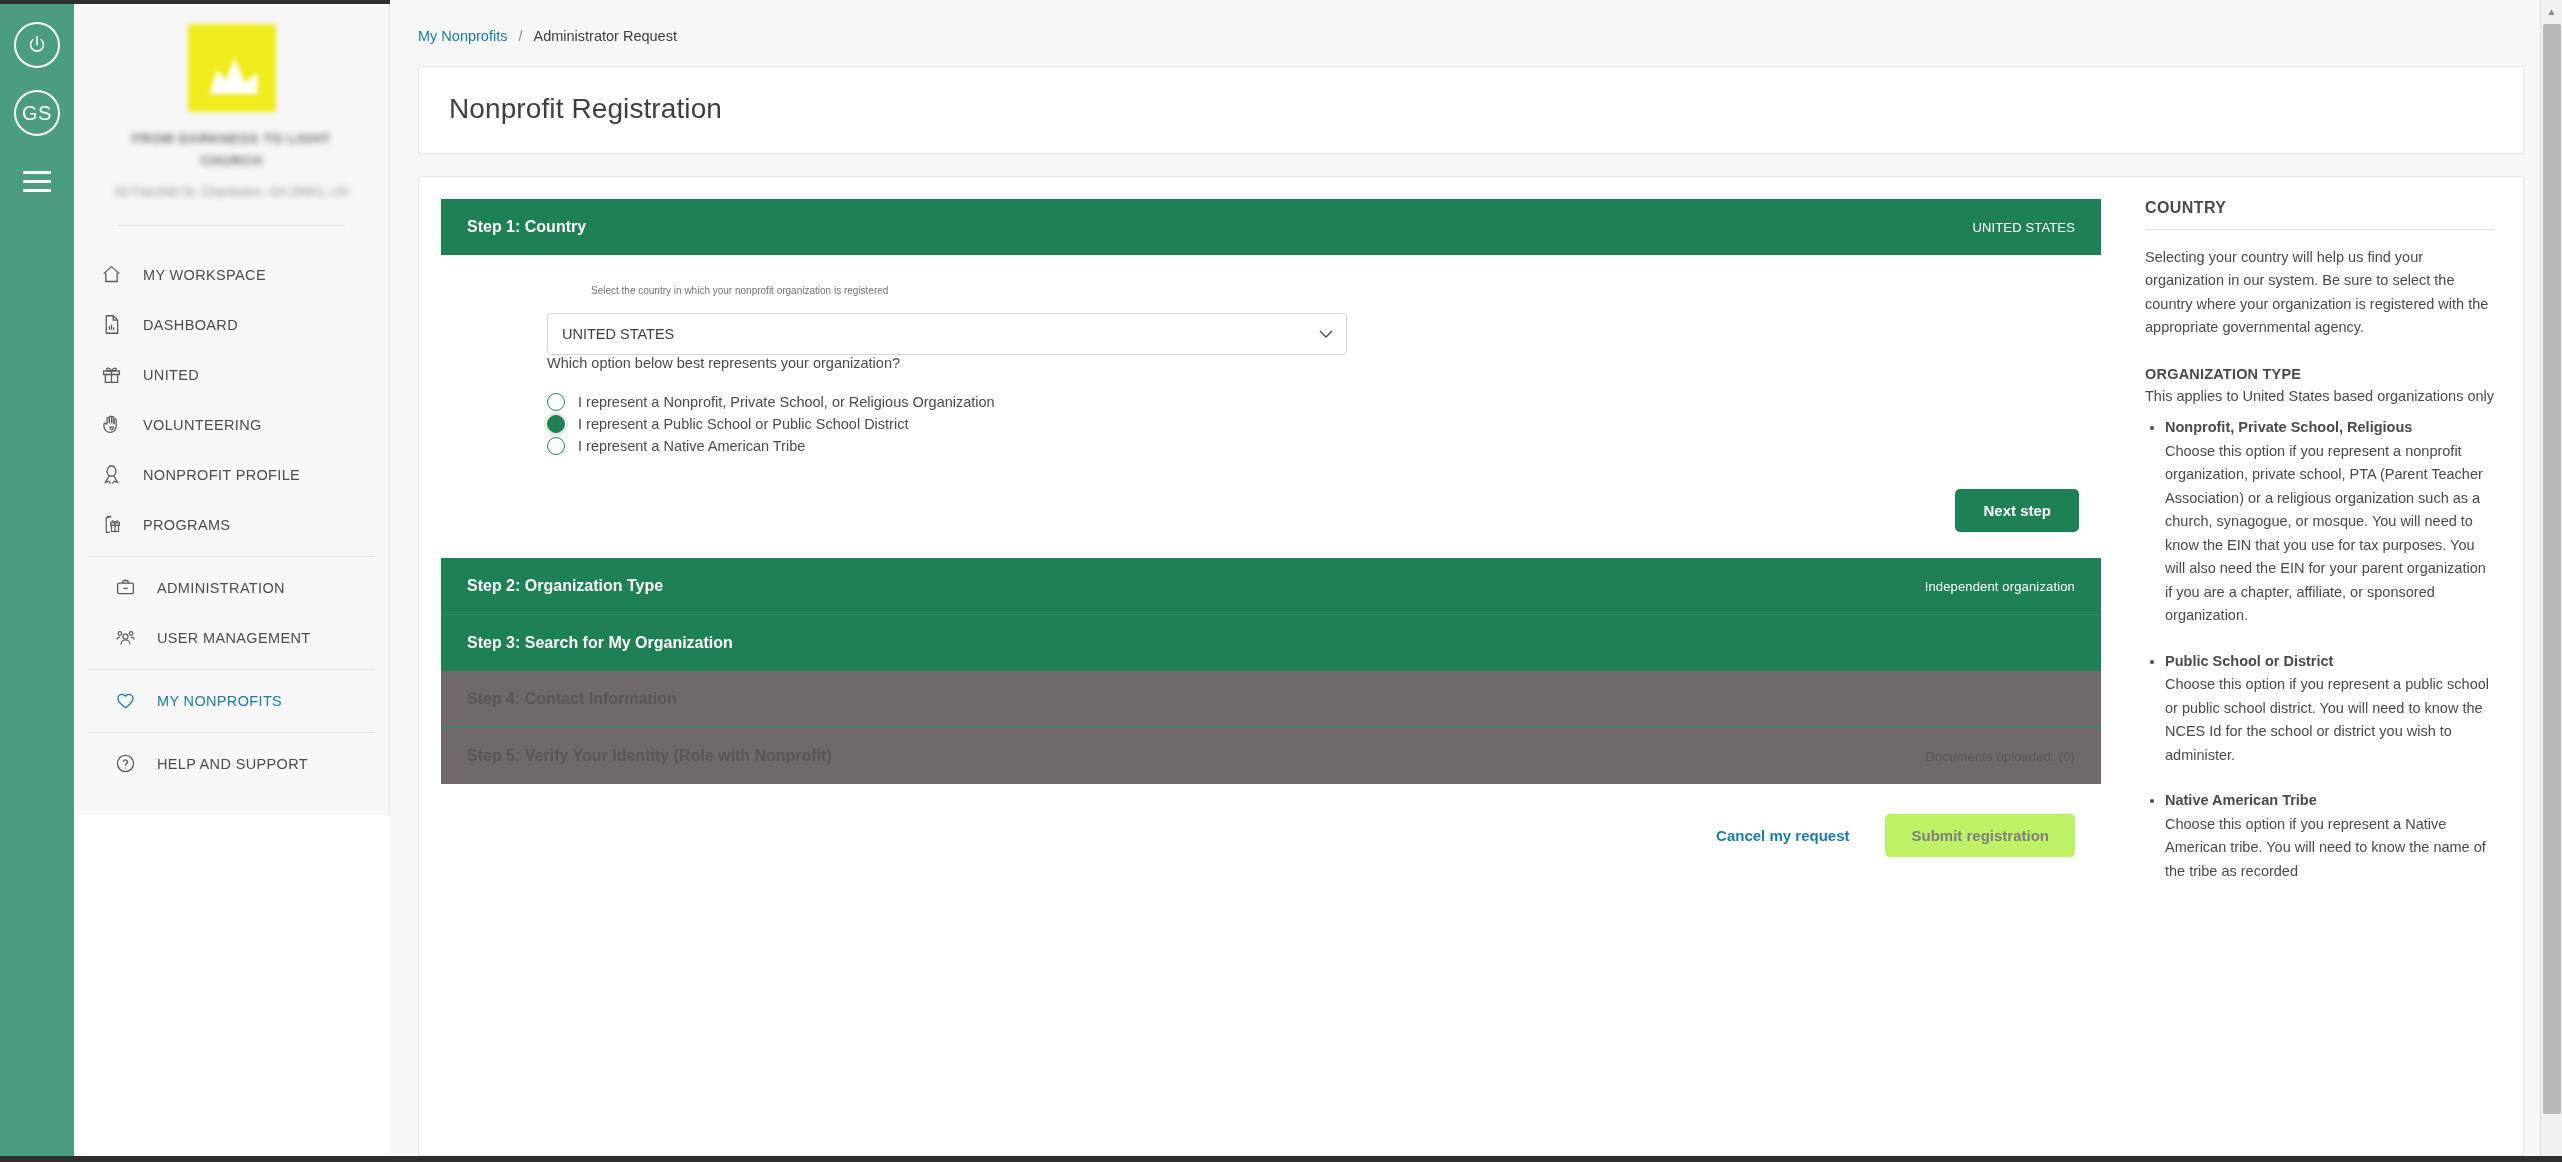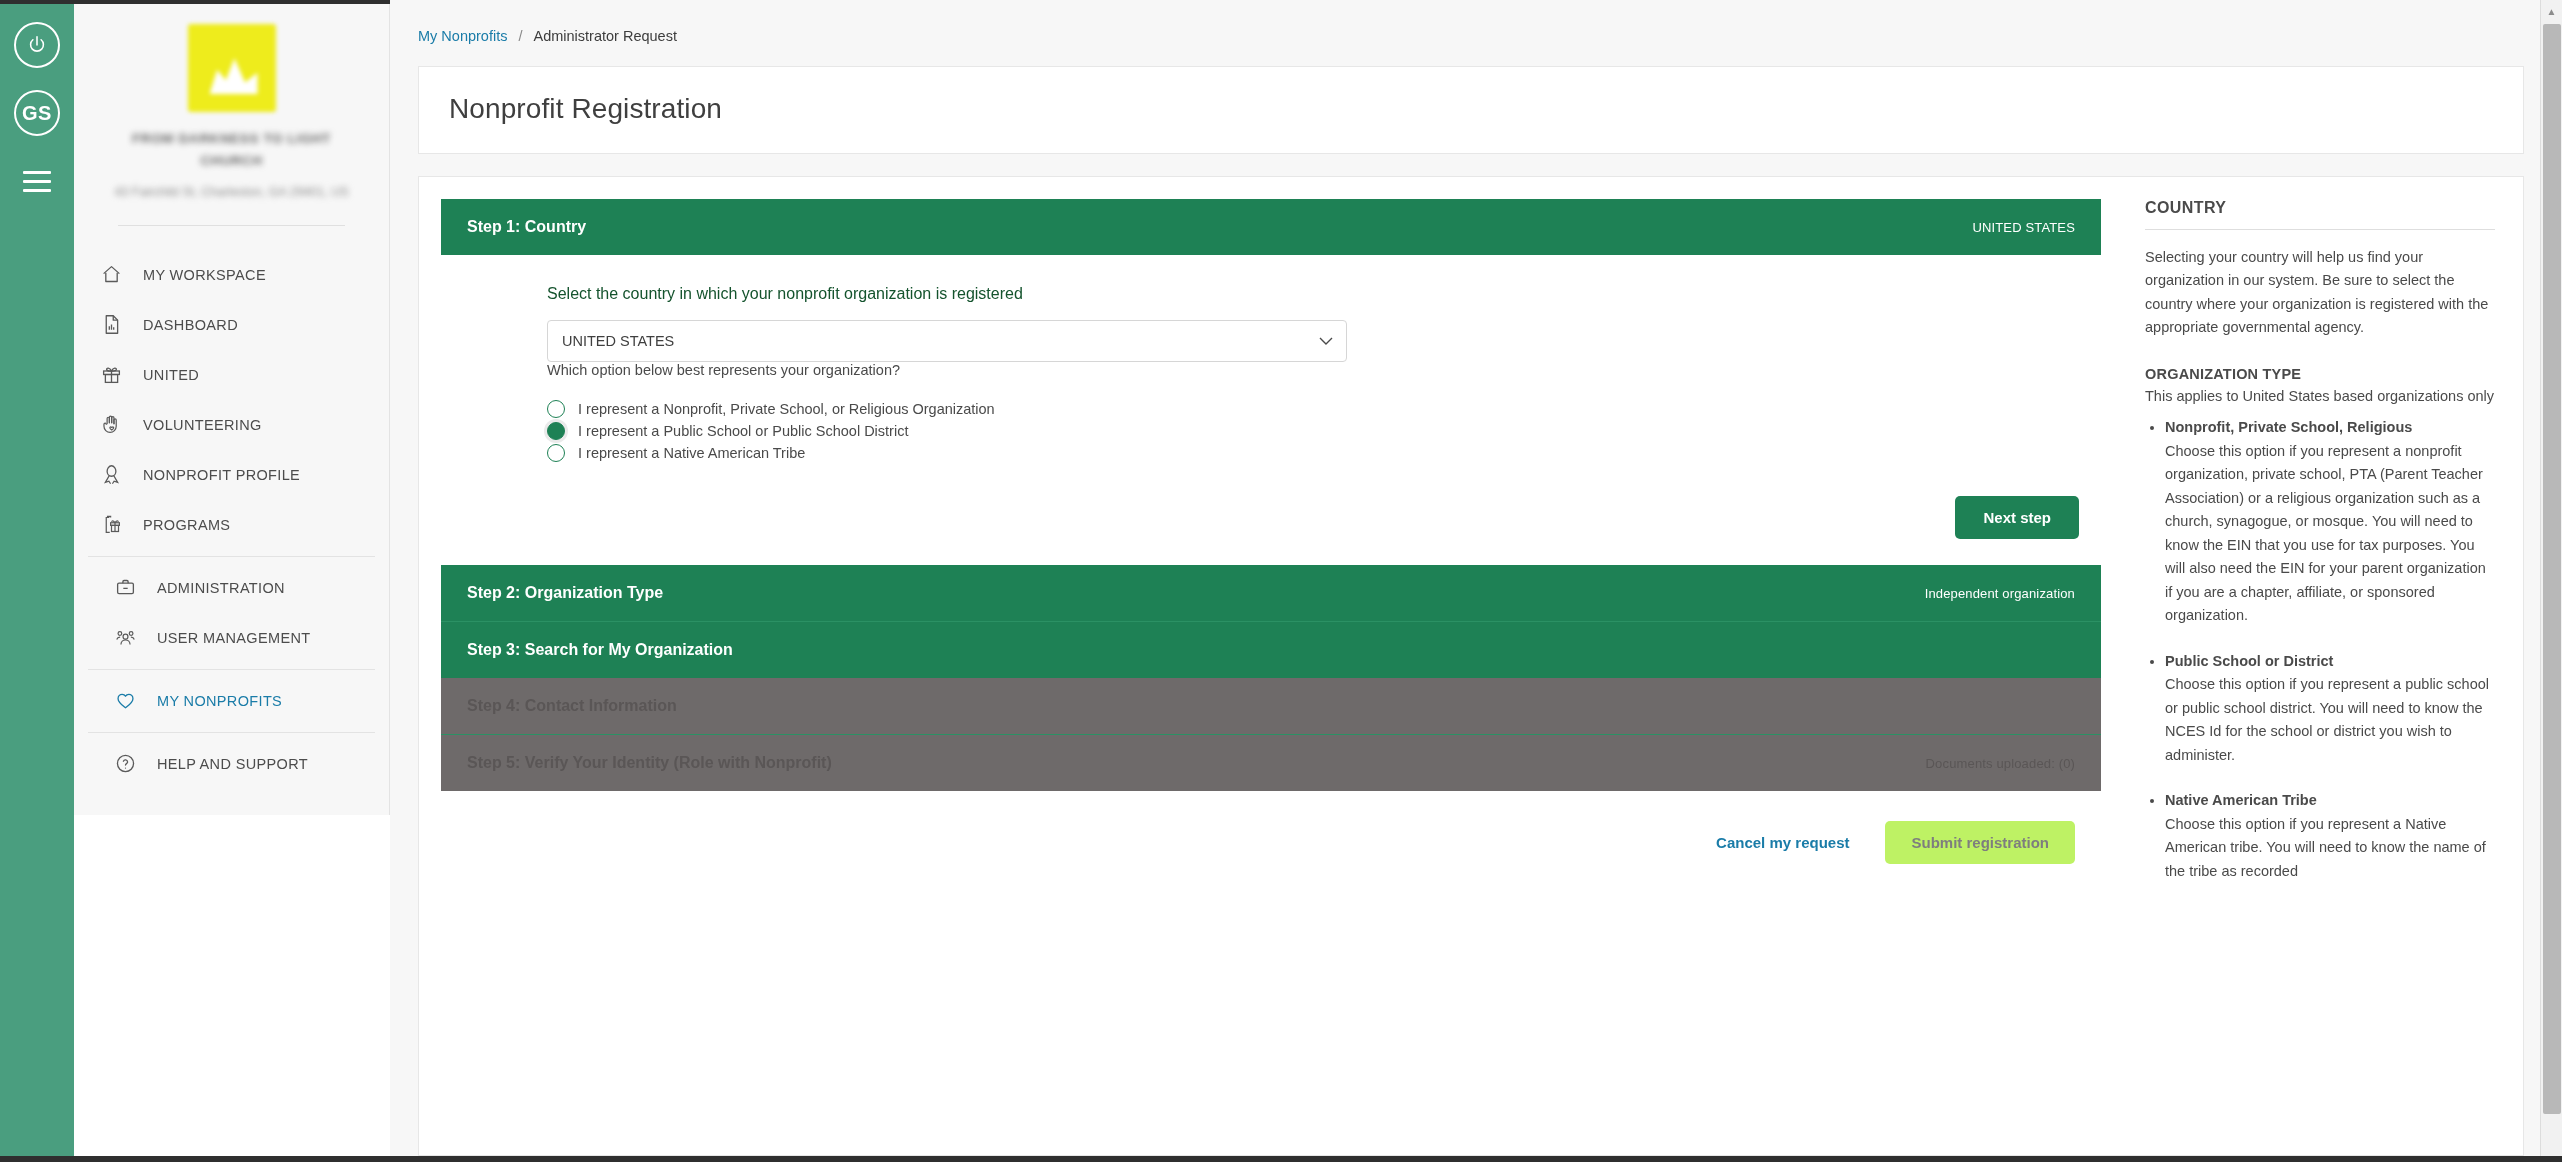--- a/index.html
+++ b/index.html
@@ -17,21 +17,21 @@
     background: #4a9e7f;
     display: flex; flex-direction: column; align-items: center;
     padding-top: 22px; gap: 22px;
   }
   .rail-icon {
     width: 46px; height: 46px; border-radius: 50%;
     display: flex; align-items: center; justify-content: center;
     color: #ffffff;
   }
   .rail-icon.circled { border: 2px solid #ffffff; }
-  .rail-initials { font-size: 20px; letter-spacing: 0.5px; font-weight: 700; text-align: center; }
+  .rail-initials { font-size: 20px; letter-spacing: 0.5px; font-weight: 400; text-align: center; }
   .burger { display: flex; flex-direction: column; gap: 6px; width: 28px; }
   .burger i { display: block; height: 3px; background: #fff; border-radius: 1px; }
 
   
   .leftnav {
     width: 316px; min-width: 316px; height: 815px;
     background: #f7f7f7;
     border-right: 1px solid #e3e3e3;
     display: flex; flex-direction: column;
   }
@@ -110,21 +110,21 @@
     display: flex; align-items: center; justify-content: space-between;
     font-size: 16px; cursor: pointer;
   }
   .step-bar.gap-top { border-top: 1px solid #2b9164; }
   .step-bar .step-label { font-weight: 700; }
   .step-bar .step-meta { font-size: 13px; font-weight: 400; letter-spacing: 0.15px; }
   .step-bar.disabled { background: #6e6a6a; color: #5a5656; cursor: default; }
   .step-bar.disabled .step-meta { color: #5a5656; }
 
   .step-body { padding: 30px 0 26px 106px; }
-  .field-label { font-size: 16px; color: #14532d; }
+  .field-label { font-size: 10px; color: #737373; margin-left: 44px; }
   .select-wrap { position: relative; margin-top: 17px; width: 800px; }
   .select-box {
     width: 100%; height: 42px;
     border: 1px solid #d6d6d6; border-radius: 4px;
     background: #ffffff; color: #3f3f3f;
     font-size: 14.5px; font-family: "Liberation Sans", sans-serif;
     padding: 0 38px 0 14px;
     appearance: none; -webkit-appearance: none;
     cursor: pointer;
   }

